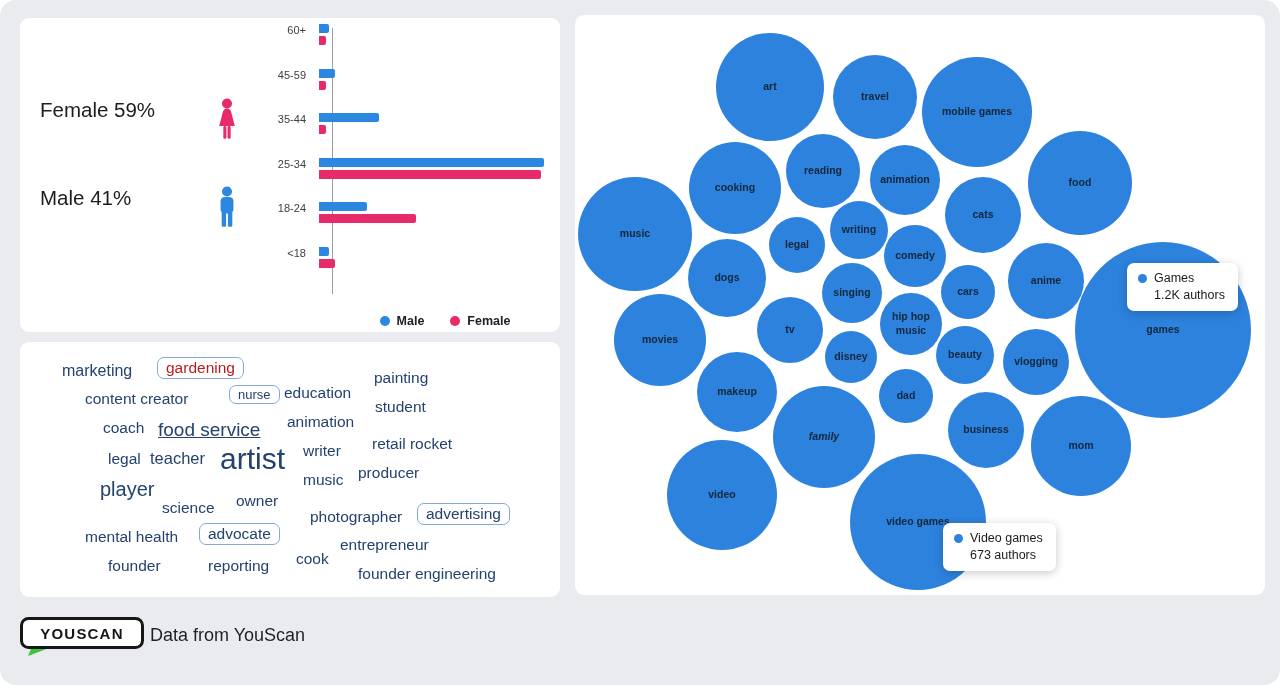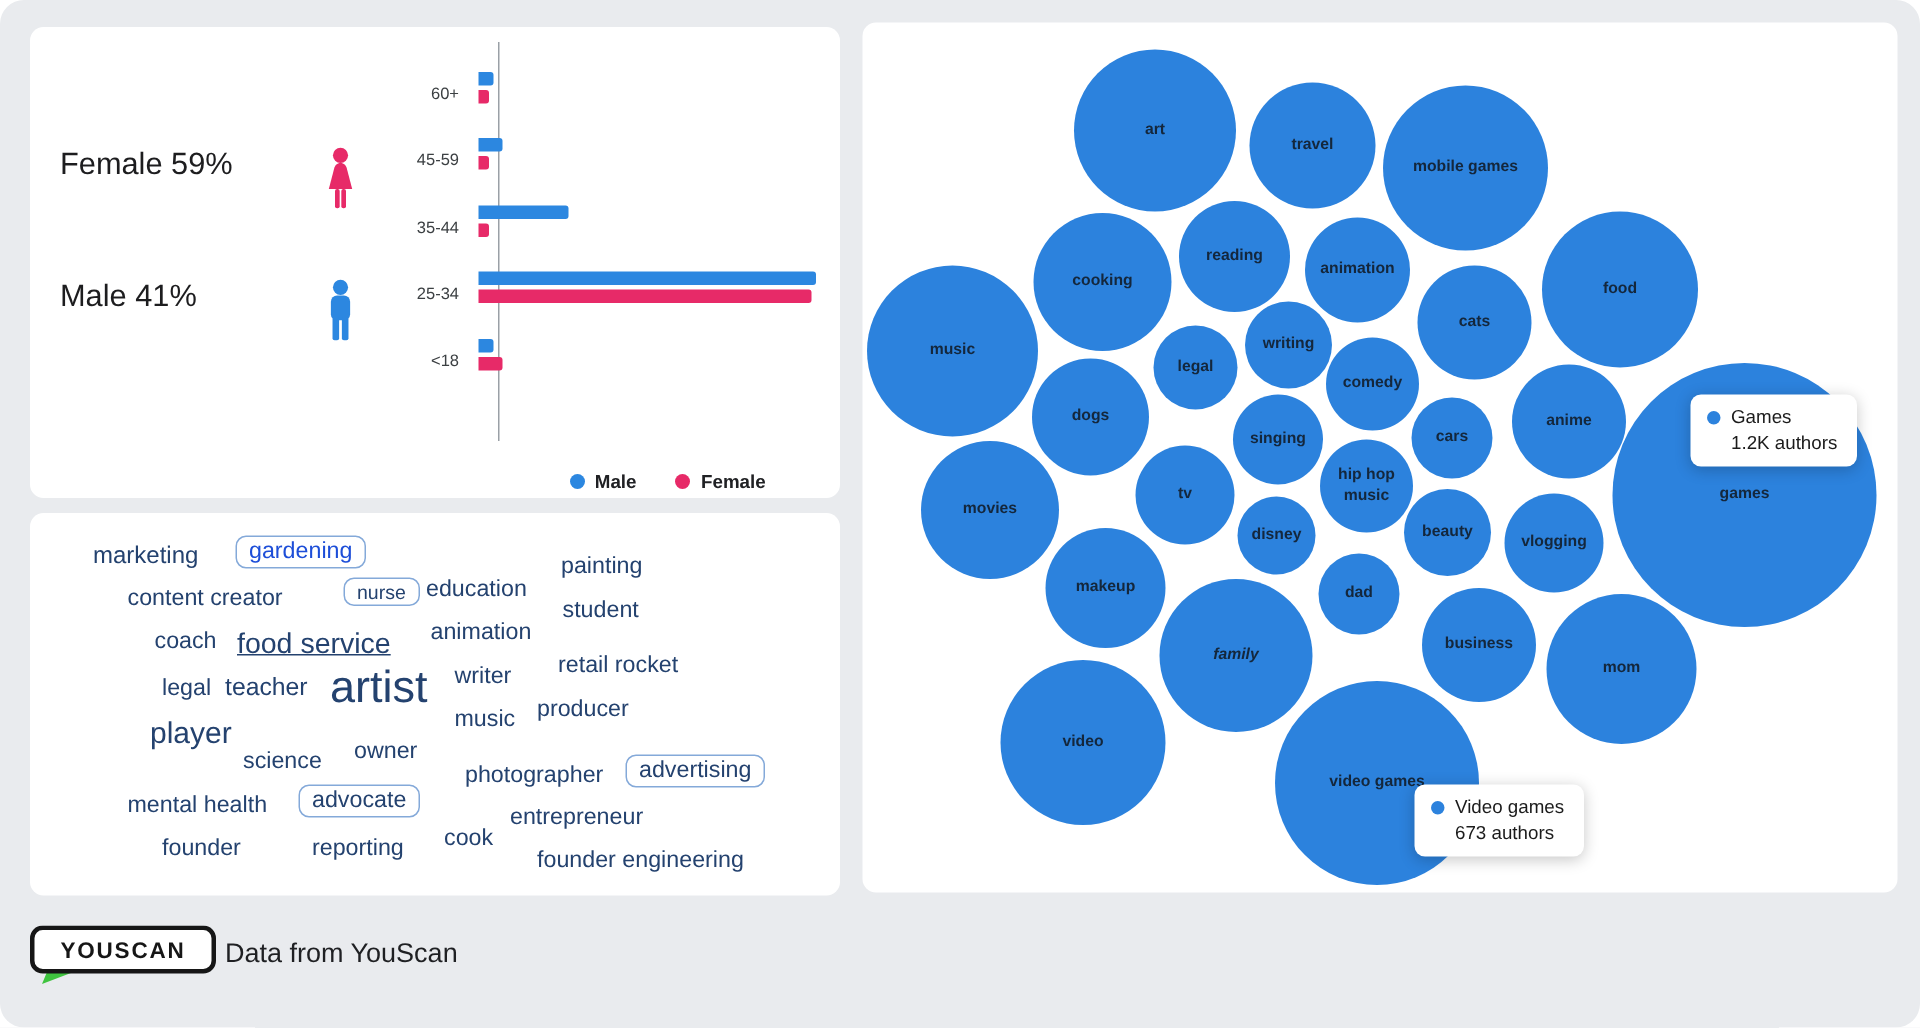--- a/index.html
+++ b/index.html
@@ -12,21 +12,21 @@
 
   
   .gender-row { position:absolute; left:20px; width:198px; display:flex; justify-content:space-between; align-items:flex-start; }
   #female-row { top:80px; height:50px; }
   #male-row   { top:168px; height:50px; }
   .gender-label { font-size:20.5px; color:#1d1d1f; }
   .person-icon { display:block; }
 
   
   #age-rows { position:absolute; left:235px; top:6px; width:300px; }
-  .bar-row { display:flex; align-items:flex-end; height:44.5px; }
+  .bar-row { display:flex; align-items:flex-start; height:44.5px; }
   .bar-cat { flex:0 0 64px; width:64px; text-align:right; padding-right:13px; font-size:11px; color:#3c4043; }
   .bar-grp { display:flex; flex-direction:column; gap:3px; }
   .bar { height:9px; border-radius:0 2px 2px 0; }
   .axis-line { position:absolute; left:312px; top:10px; width:1px; height:266px; background:#9aa0a6; }
   .legend { position:absolute; left:312px; top:296px; width:226px; display:flex; justify-content:center; gap:26px; align-items:center; }
   .legend-item { display:flex; align-items:center; gap:7px; font-size:12.5px; font-weight:700; color:#202124; }
   .legend-dot { width:10px; height:10px; border-radius:50%; }
 
   
   #word-cloud { position:absolute; inset:0; }
@@ -100,20 +100,27 @@
           </div>
         </div>
         <div class="bar-row">
           <div class="bar-cat">25-34</div>
           <div class="bar-grp">
             <div class="bar" style="width: 225.09px; background: rgb(44, 135, 224);"></div>
             <div class="bar" style="width: 222.345px; background: rgb(231, 42, 104);"></div>
           </div>
         </div>
         <div class="bar-row">
+          <div class="bar-cat">18-24</div>
+          <div class="bar-grp">
+            <div class="bar" style="width: 47.763px; background: rgb(44, 135, 224);"></div>
+            <div class="bar" style="width: 97.173px; background: rgb(231, 42, 104);"></div>
+          </div>
+        </div>
+        <div class="bar-row">
           <div class="bar-cat">&lt;18</div>
           <div class="bar-grp">
             <div class="bar" style="width: 9.882px; background: rgb(44, 135, 224);"></div>
             <div class="bar" style="width: 15.921px; background: rgb(231, 42, 104);"></div>
           </div>
         </div>
       </div>
 
     <div class="legend">
       <div class="legend-item">
@@ -123,21 +130,21 @@
       <div class="legend-item">
         <span class="legend-dot" style="background: rgb(231, 42, 104);"></span>
         <span>Female</span>
       </div>
     </div>
   </div>
 
   <div class="panel" id="word-panel">
     <div id="word-cloud">
         <span class="word" style="left: 42px; top: 20px; font-size: 16px; color: rgb(36, 66, 111);">marketing</span>
-        <span class="word boxed" style="left: 146px; top: 18px; font-size: 15.5px; color: #1d4ed8;">gardening</span>
+        <span class="word boxed" style="left: 146px; top: 18px; font-size: 15.5px; color: #b91c1c;">gardening</span>
         <span class="word" style="left: 65px; top: 48px; font-size: 15.5px; color: rgb(36, 66, 111);">content creator</span>
         <span class="word boxed" style="left: 218px; top: 46px; font-size: 13px; color: rgb(36, 66, 111);">nurse</span>
         <span class="word" style="left: 264px; top: 42px; font-size: 15.5px; color: rgb(36, 66, 111);">education</span>
         <span class="word" style="left: 354px; top: 27px; font-size: 15.5px; color: rgb(36, 66, 111);">painting</span>
         <span class="word" style="left: 355px; top: 56px; font-size: 15.5px; color: rgb(36, 66, 111);">student</span>
         <span class="word" style="left: 83px; top: 77px; font-size: 15.5px; color: rgb(36, 66, 111);">coach</span>
         <span class="word" style="left: 138px; top: 77px; font-size: 19px; color: rgb(36, 66, 111); text-decoration: underline;">food service</span>
         <span class="word" style="left: 267px; top: 71px; font-size: 15.5px; color: rgb(36, 66, 111);">animation</span>
         <span class="word" style="left: 88px; top: 108px; font-size: 15.5px; color: rgb(36, 66, 111);">legal</span>
         <span class="word" style="left: 130px; top: 107px; font-size: 16.5px; color: rgb(36, 66, 111);">teacher</span>
@@ -165,21 +172,21 @@
     <div id="bubble-cloud">
         <div class="bubble" style="left: 141px; top: 18px; width: 108px; height: 108px; background: rgb(44, 130, 221);">
           <span>art</span>
         </div>
         <div class="bubble" style="left: 258px; top: 40px; width: 84px; height: 84px; background: rgb(44, 130, 221);">
           <span>travel</span>
         </div>
         <div class="bubble" style="left: 347px; top: 42px; width: 110px; height: 110px; background: rgb(44, 130, 221);">
           <span>mobile games</span>
         </div>
-        <div class="bubble" style="left: 453px; top: 126px; width: 104px; height: 104px; background: rgb(44, 130, 221);">
+        <div class="bubble" style="left: 453px; top: 116px; width: 104px; height: 104px; background: rgb(44, 130, 221);">
           <span>food</span>
         </div>
         <div class="bubble" style="left: 114px; top: 127px; width: 92px; height: 92px; background: rgb(44, 130, 221);">
           <span>cooking</span>
         </div>
         <div class="bubble" style="left: 211px; top: 119px; width: 74px; height: 74px; background: rgb(44, 130, 221);">
           <span>reading</span>
         </div>
         <div class="bubble" style="left: 295px; top: 130px; width: 70px; height: 70px; background: rgb(44, 130, 221);">
           <span>animation</span>

